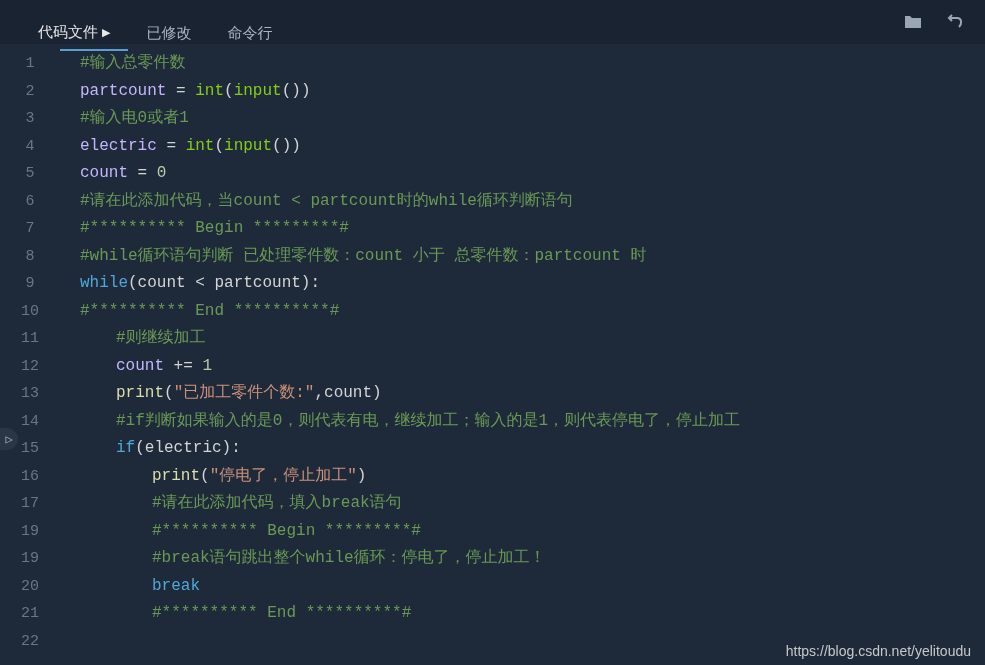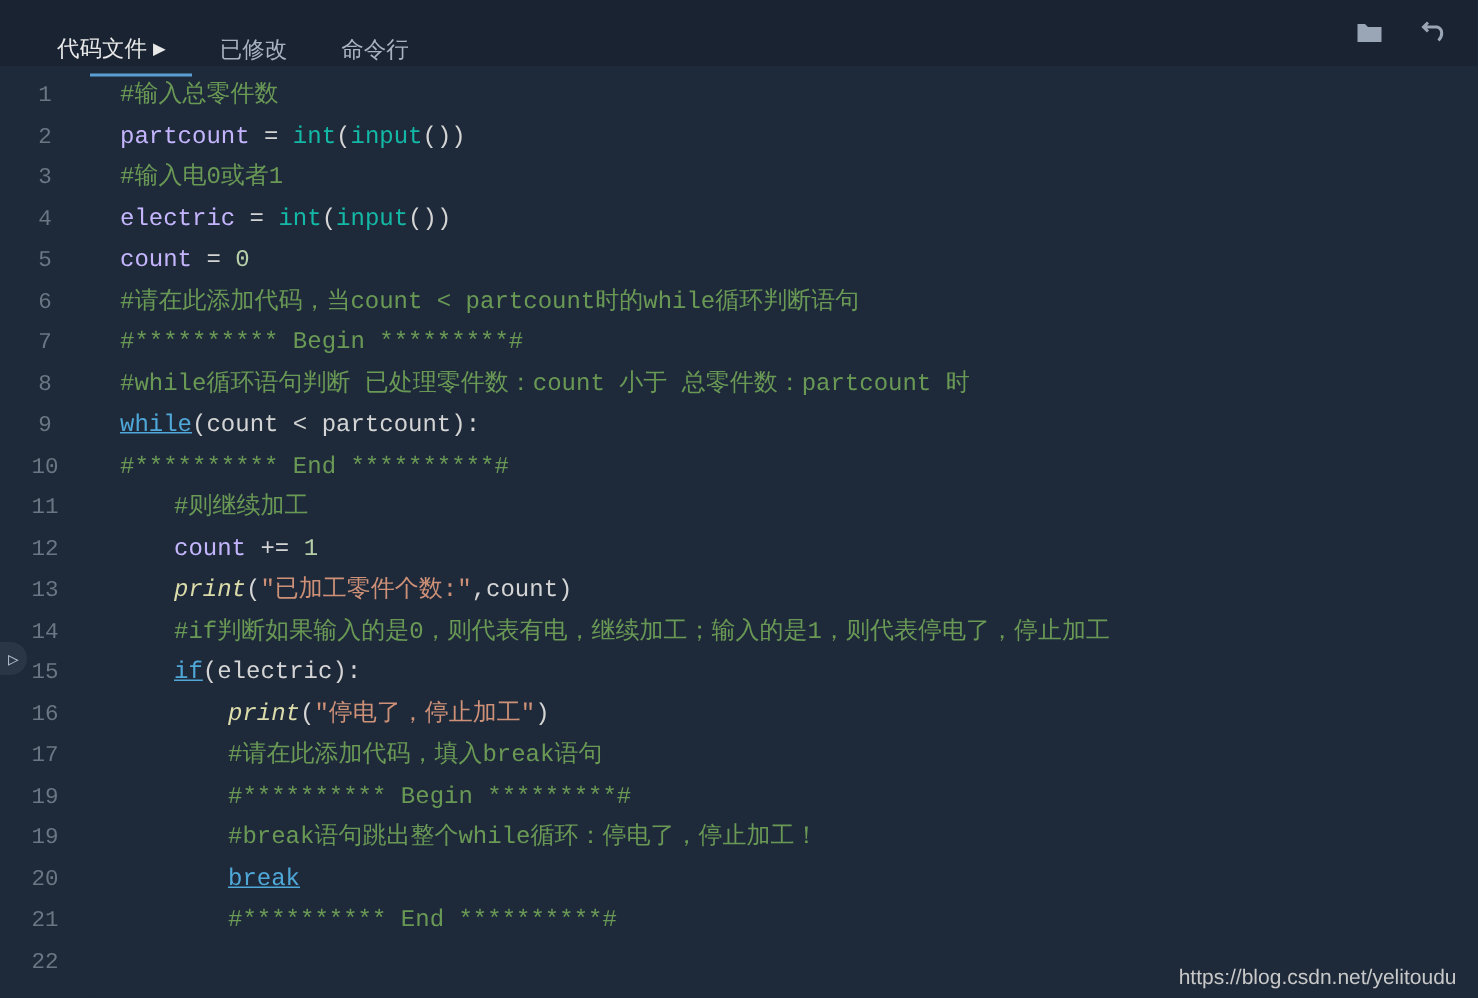--- a/index.html
+++ b/index.html
@@ -64,24 +64,24 @@
 .code {
   flex: 1;
   padding-top: 6px;
   padding-left: 20px;
   white-space: pre;
   font-size: 16px;
   line-height: 27.5px;
   position: relative;
 }
 .c-comment { color: #6a9955; margin-top: 31px; }
-.c-keyword { color: #4fa8d8; text-decoration: underline; }
+.c-keyword { color: #4fa8d8; }
 .c-ident { color: #c4b5fd; }
-.c-builtin { color: #14b8a6; }
-.c-func { color: #dcdcaa; font-style: italic; }
+.c-builtin { color: #84cc16; }
+.c-func { color: #dcdcaa; }
 .c-num { color: #b5cea8; }
 .c-str { color: #ce9178; }
 .c-punc { color: #d4d4d4; }
 .guide {
   border-left: 1px solid #3a4556;
   padding-left: 0;
 }
 .watermark {
   position: absolute;
   right: 14px;

